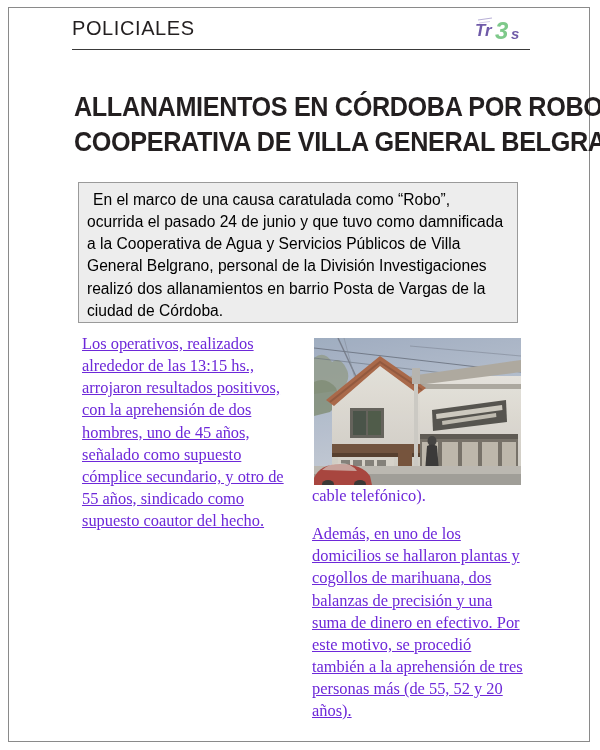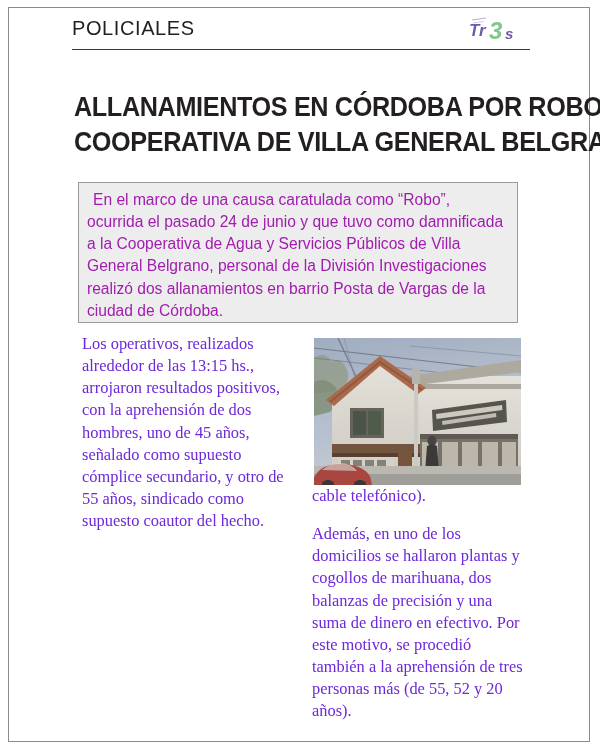--- a/index.html
+++ b/index.html
@@ -56,21 +56,21 @@
   .header-rule {
     position: absolute;
     left: 0;
     top: 31px;
     width: 458px;
     height: 0;
     border-top: 1px solid #3a3a3a;
   }
   .brand-logo {
     position: absolute;
-    right: 6px;
+    right: 0;
     top: -4px;
     width: 56px;
     height: 32px;
   }
   .brand-logo svg { display: block; }
 
   
   .headline {
     position: absolute;
     left: 74px;
@@ -96,39 +96,39 @@
     height: 141px;
     box-sizing: border-box;
     background: #ededed;
     border: 1px solid #9a9a9a;
     padding: 6px 7px 4px 8px;
   }
   .lead-text {
     font-family: "Liberation Sans", sans-serif;
     font-size: 15.6px;
     line-height: 1.42;
-    color: #a21caf;
+    color: #000000;
     text-indent: 6px;
   }
 
   
   .col {
     position: absolute;
     top: 333px;
     width: 215px;
     font-family: "Liberation Serif", serif;
     font-size: 16.4px;
     line-height: 1.35;
     color: #6d28d9;
     text-align: left;
   }
   .col-left  { left: 82px; }
   .col-right { left: 312px; }
   .col p { margin: 0 0 16px 0; }
-  .col p:last-child { margin-bottom: 0; }
+  .col p:last-child { margin-bottom: 0; text-decoration: underline; }
 
   
   .photo {
     position: absolute;
     left: 314px;
     top: 338px;
     width: 207px;
     height: 147px;
     overflow: hidden;
     background: #8e9aab;

